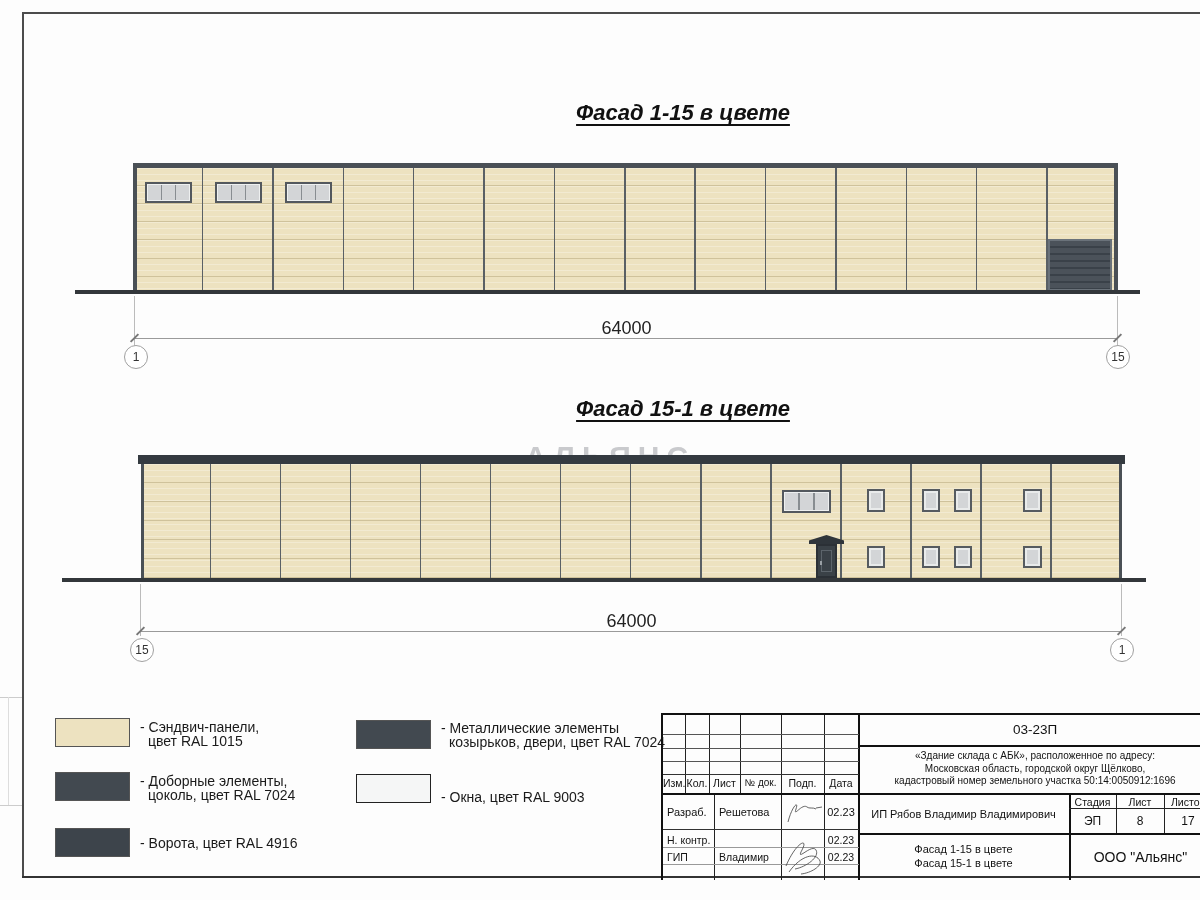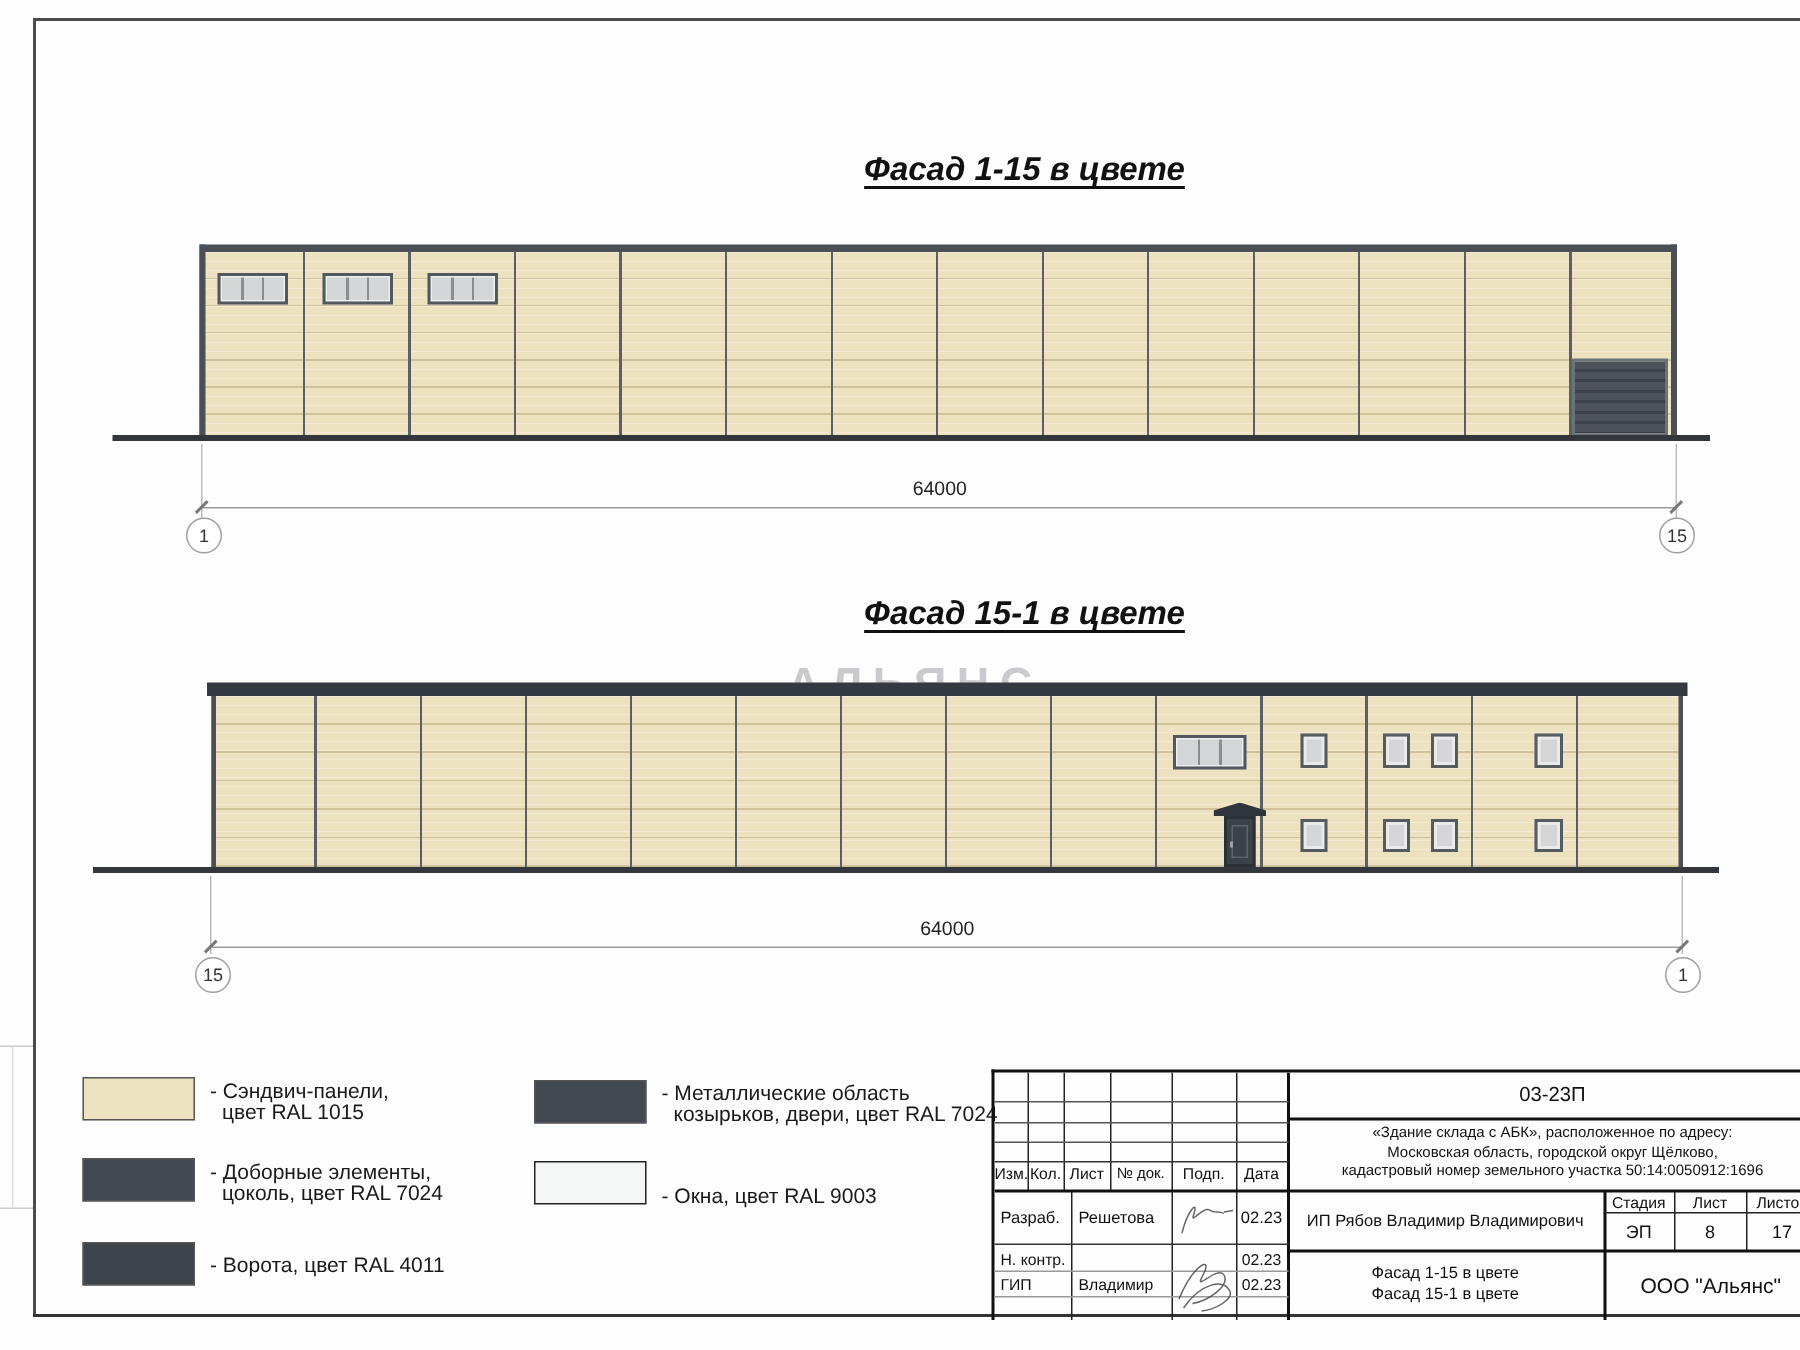--- a/index.html
+++ b/index.html
@@ -28,21 +28,21 @@
   .gate{position:absolute;border:2px solid #6a727a;box-sizing:border-box;
       background:repeating-linear-gradient(180deg,#4b525a 0 5px,#3a4149 5px 7px);}
   .door{position:absolute;background:#3a4147;border:2px solid #2b3036;box-sizing:border-box;}
   .door-panel{position:absolute;left:3px;top:4px;right:3px;bottom:4px;border:1px solid #5c646b;}
   .door-handle{position:absolute;left:2px;top:15px;width:2px;height:4px;background:#9aa0a5;}
   .canopy{position:absolute;background:#2f353b;clip-path:polygon(0 100%,0 60%,50% 0,100% 60%,100% 100%);}
   .ground{position:absolute;background:#33373b;}
   .extline{position:absolute;width:1px;background:#bbb;}
   .dimline{position:absolute;height:1px;background:#9a9a9a;}
   .tick{position:absolute;width:11px;height:2px;background:#777;transform:rotate(-45deg);}
-  .dimlabel{position:absolute;text-align:center;font-size:13px;color:#222;}
+  .dimlabel{position:absolute;text-align:center;font-size:18px;color:#222;}
   .axis-circle{position:absolute;width:22px;height:22px;border:1px solid #a0a0a0;border-radius:50%;
       background:#fff;text-align:center;line-height:22px;font-size:12px;color:#333;}
   .legend-swatch{position:absolute;width:75px;height:29px;border:1px solid #555;box-sizing:border-box;}
   .legend-text{position:absolute;font-size:14px;line-height:14px;color:#1a1a1a;}
   .legend-text .ind{padding-left:8px;}
   .tb{position:absolute;left:661px;top:713px;width:539px;height:165px;overflow:hidden;
       border-left:2px solid #111;border-top:2px solid #111;}
   .tb .vl,.tb .hl{position:absolute;background:#222;}
   .tb .txt{position:absolute;font-size:11px;color:#111;white-space:nowrap;}
   .tb .ctr{text-align:center;}
@@ -129,26 +129,26 @@
   </div>
 
   <div class="legend-swatch" style="left: 55px; top: 772px; background-color: rgb(66, 73, 80);"></div>
   <div class="legend-text" style="left:140px;top:774px;">
     <div>- Доборные элементы,</div>
     <div class="ind">цоколь, цвет RAL 7024</div>
   </div>
 
   <div class="legend-swatch" style="left: 55px; top: 828px; background-color: rgb(61, 68, 75);"></div>
   <div class="legend-text" style="left:140px;top:836px;">
-    <div>- Ворота, цвет RAL 4011</div>
+    <div>- Ворота, цвет RAL 4916</div>
   </div>
 
   <div class="legend-swatch" style="left: 356px; top: 720px; background-color: rgb(66, 73, 80);"></div>
   <div class="legend-text" style="left:441px;top:721px;">
-    <div>- Металлические область</div>
+    <div>- Металлические элементы</div>
     <div class="ind">козырьков, двери, цвет RAL 7024</div>
   </div>
 
   <div class="legend-swatch" style="left: 356px; top: 774px; border-color: rgb(34, 34, 34); background-color: rgb(245, 246, 246);"></div>
   <div class="legend-text" style="left:441px;top:790px;">
     <div>- Окна, цвет RAL 9003</div>
   </div>
 
   <div class="tb">
 

